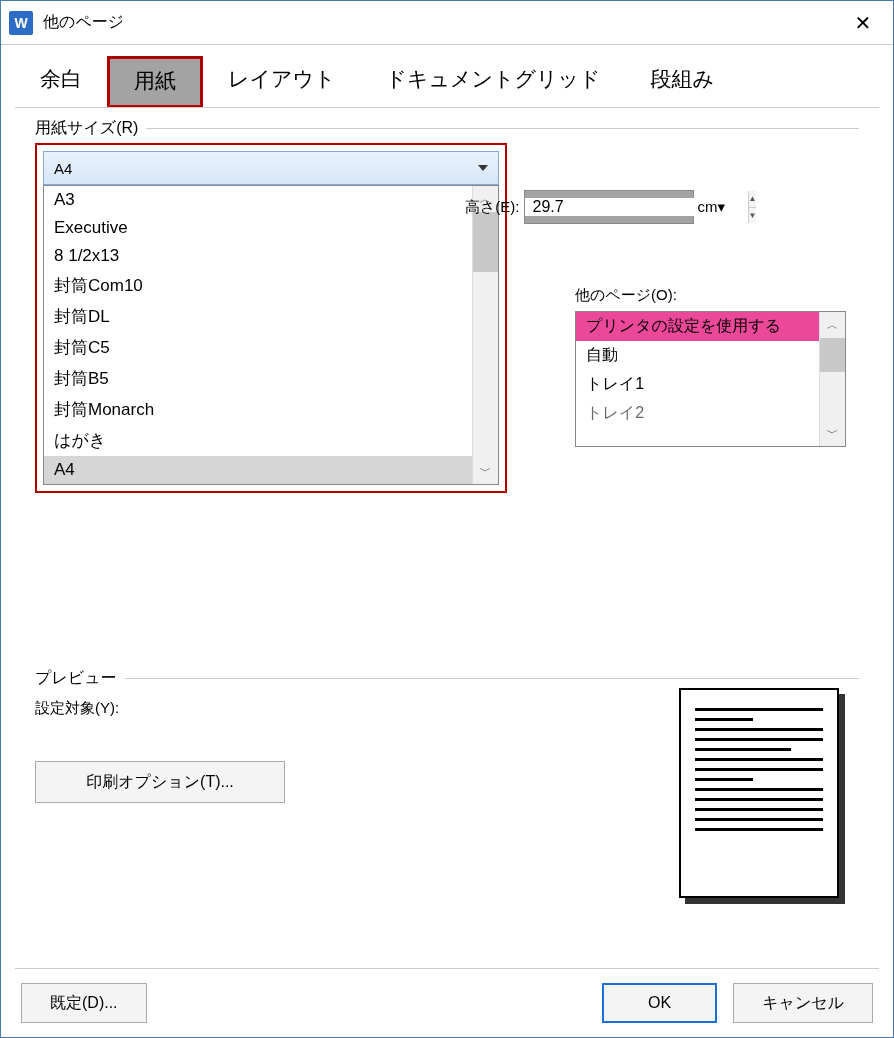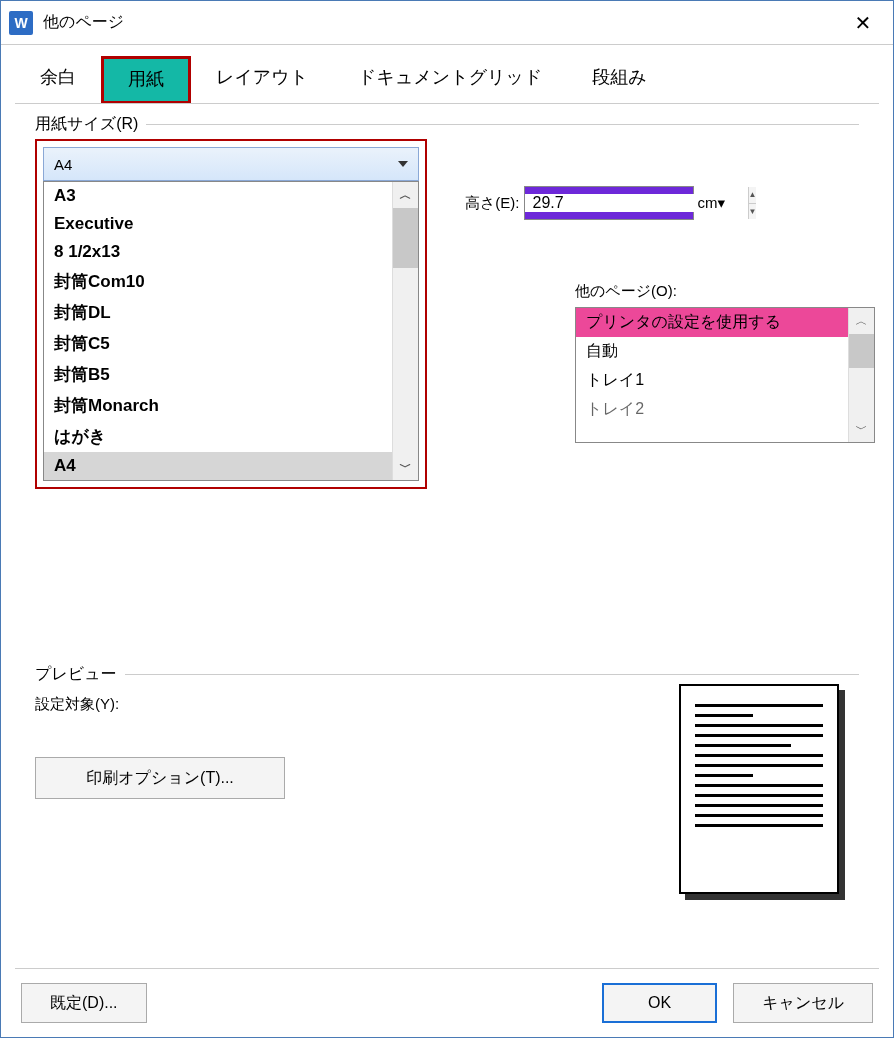--- a/index.html
+++ b/index.html
@@ -49,28 +49,28 @@
 .tabs {
   display: flex;
   padding: 10px 14px 0 14px;
   gap: 0;
 }
 .tab {
   padding: 8px 24px 10px 24px;
   border: 1px solid transparent;
   border-bottom: none;
   cursor: pointer;
-  font-size: 18px;
+  font-size: 21px;
   position: relative;
   top: 1px;
 }
 .tab.active {
   border: 3px solid #b00000;
   border-bottom: 3px solid #b00000;
-  background: #14b8a6;
+  background: #a3a3a3;
 }
 .content {
   flex: 1;
   padding: 10px 20px 10px 20px;
   border-top: 1px solid #ccc;
   margin: 0 14px;
   position: relative;
 }
 .fieldset-label {
   font-size: 16px;
@@ -81,21 +81,21 @@
 }
 .fieldset-label .line {
   flex: 1;
   height: 1px;
   background: #ccc;
   margin-left: 8px;
 }
 .redbox {
   border: 2px solid #b00000;
   padding: 6px;
-  width: 392px;
+  width: 472px;
   position: relative;
 }
 .combo {
   width: 100%;
   height: 34px;
   border: 1px solid #8aa8d6;
   background: linear-gradient(#eaf2fb, #d5e6fa);
   display: flex;
   align-items: center;
   padding: 0 10px;
@@ -106,21 +106,20 @@
   width: 0; height: 0;
   border-left: 5px solid transparent;
   border-right: 5px solid transparent;
   border-top: 6px solid #333;
 }
 .dropdown-list {
   border: 1px solid #888;
   background: #fff;
   width: 100%;
   margin-top: 0;
-  font-weight: bold;
 }
 .dropdown-body {
   display: flex;
 }
 .dd-items {
   flex: 1;
 }
 .dd-item {
   padding: 4px 10px;
   font-size: 17px;
@@ -162,21 +161,21 @@
   display: flex;
   align-items: center;
   gap: 4px;
 }
 .spinner {
   width: 170px;
   height: 34px;
   border: 1px solid #888;
   display: flex;
   align-items: center;
-  background: #6d28d9;
+  background: #a3a3a3;
 }
 .spinner input {
   border: none;
   flex: 1;
   padding: 0 8px;
   font-size: 16px;
   outline: none;
 }
 .spinner .spin-btns {
   width: 22px;
@@ -193,21 +192,21 @@
   font-size: 8px;
   color: #555;
   cursor: pointer;
   background: #f4f4f4;
 }
 .spinner .spin-btns div:first-child { border-bottom: 1px solid #ccc; }
 .other-pages {
   position: absolute;
   left: 560px;
   top: 178px;
-  width: 300px;
+  width: 271px;
 }
 .listbox {
   border: 1px solid #888;
   height: 136px;
   display: flex;
   margin-top: 6px;
 }
 .lb-items { flex: 1; overflow: hidden; }
 .lb-item {
   padding: 4px 10px;

